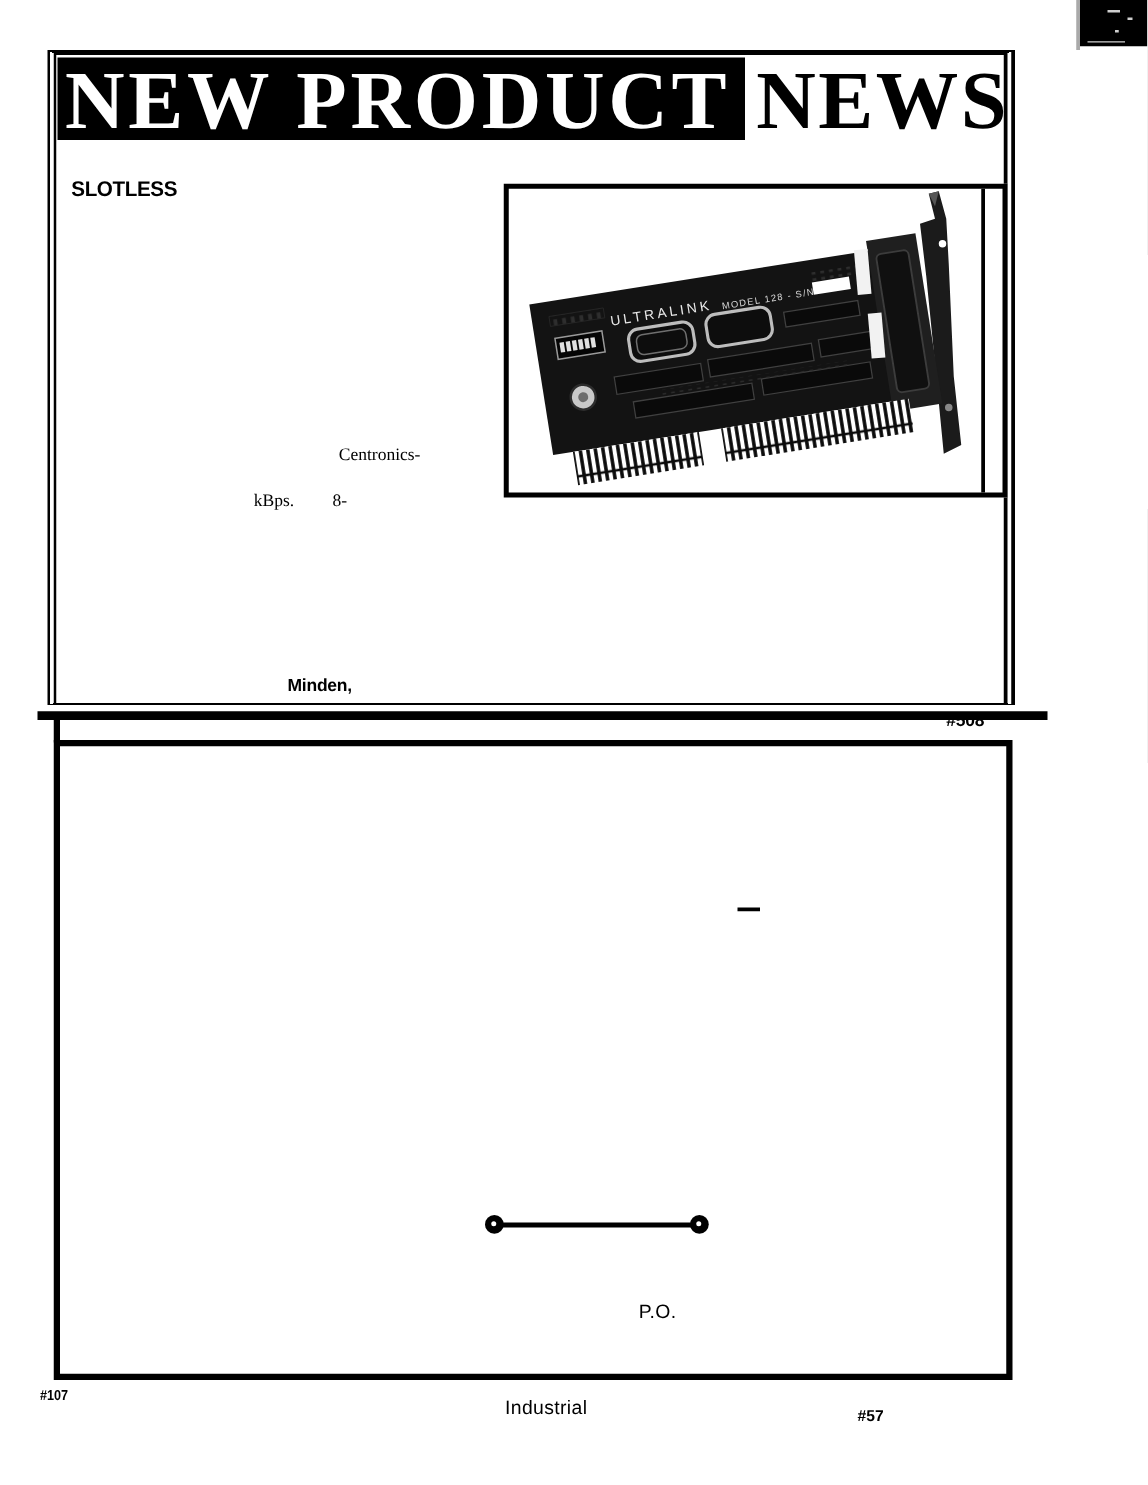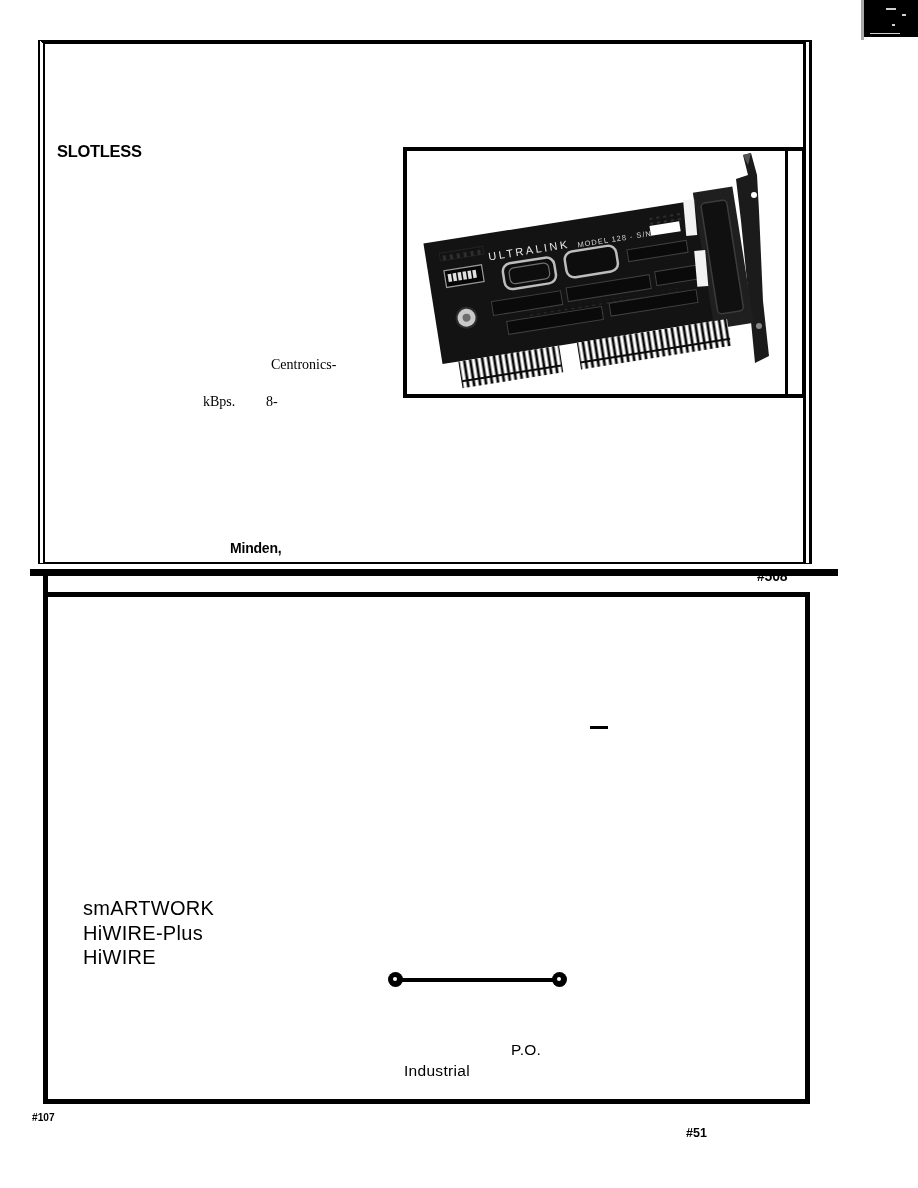--- a/index.html
+++ b/index.html
@@ -76,20 +76,24 @@
   <div class="corner-tab">
     <span class="speck" style="left:22px;top:8px;width:10px;height:2px;"></span>
     <span class="speck" style="left:38px;top:14px;width:4px;height:2px;"></span>
     <span class="speck" style="left:28px;top:24px;width:3px;height:2px;"></span>
     <span class="speck" style="left:6px;top:33px;width:30px;height:1px;"></span>
   </div>
 
   <div class="box1"></div>
   <div class="divider"></div>
 
+  <div class="masthead">
+    <span class="band">NEW PRODUCT</span>
+    <span class="plain">NEWS</span>
+  </div>
 
   <div class="kicker">SLOTLESS</div>
 
   <div class="photo-frame">
     <div class="inner-rule"></div>
     <svg width="395" height="243" viewBox="0 0 395 243">
       <defs>
         <pattern id="teeth" width="6" height="26" patternUnits="userSpaceOnUse">
           <rect width="6" height="26" fill="#0b0b0b"></rect>
           <rect x="1.4" y="1" width="3.2" height="24" fill="#ffffff"></rect>
@@ -158,31 +162,26 @@
   <div class="frag serif" style="left:203px;top:394px;">kBps.</div>
   <div class="frag serif" style="left:266px;top:394px;">8-</div>
   <div class="frag bold-sans" style="left:230px;top:540px;">Minden,</div>
   <div class="frag bold-sans" style="left:757px;top:568px;">#508</div>
 
   <div class="box2-stub"></div>
   <div class="box2"></div>
 
   <div class="dash-frag"></div>
 
-  <div class="product-list">
-    <div>smARTWORK</div>
-    <div>HiWIRE-Plus</div>
-    <div>HiWIRE</div>
-  </div>
 
   <div class="net-link">
     <span class="bar"></span>
     <span class="node left"></span>
     <span class="node right"></span>
   </div>
 
   <div class="frag sans15" style="left:511px;top:1019px;">P.O.</div>
-  <div class="frag sans15" style="left:404px;top:1040px;text-align:center;">Industrial</div>
+  <div class="frag sans15" style="left:404px;top:1096px;text-align:center;">Industrial</div>
 
   <div class="inq small" style="left:32px;top:1111px;">#107</div>
-  <div class="inq" style="left:686px;top:1126px;font-size:12.5px;">#51</div>
+  <div class="inq" style="left:686px;top:1126px;font-size:12.5px;">#57</div>
 
 </div>
 
 </body></html>

